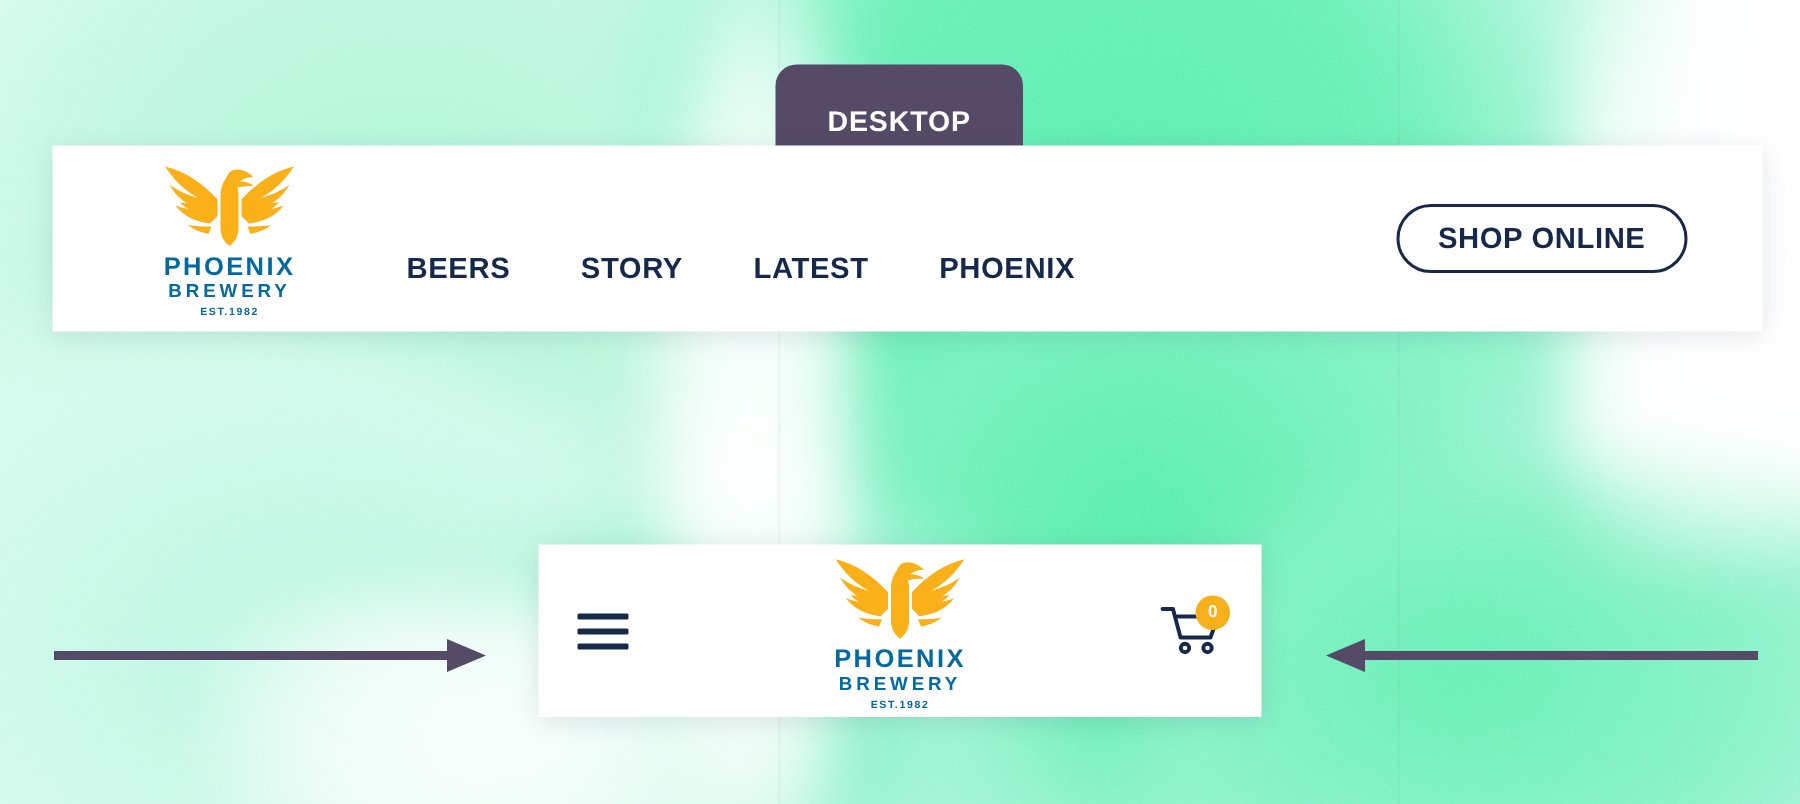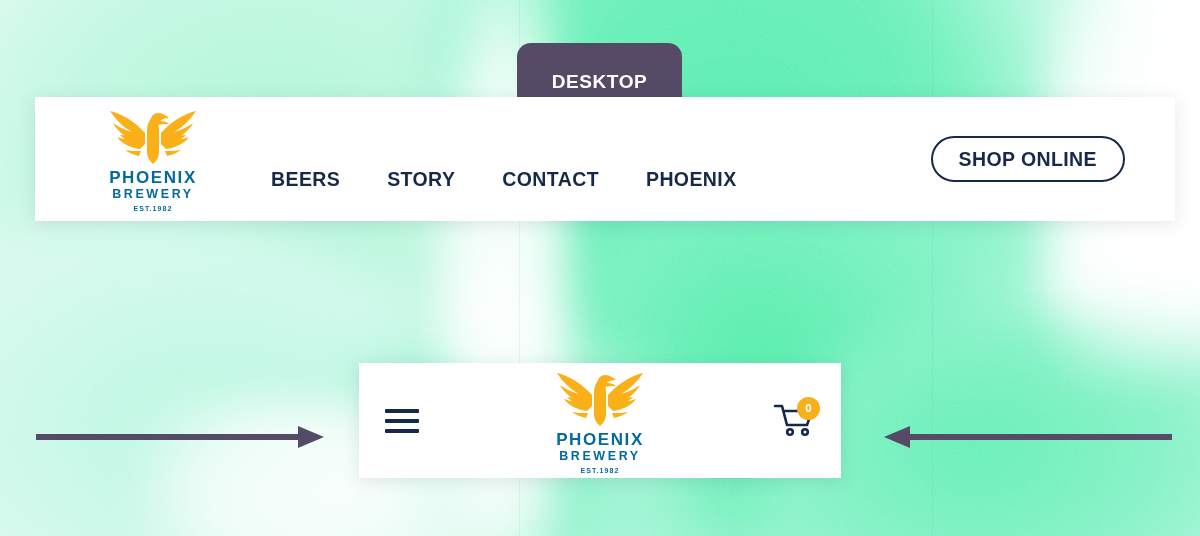--- a/index.html
+++ b/index.html
@@ -334,21 +334,21 @@
         </g>
       </svg>
       <div class="logo-word logo-name">PHOENIX</div>
       <div class="logo-word logo-sub">BREWERY</div>
       <div class="logo-word logo-est">EST.1982</div>
     </div>
 
     <nav id="desktop-nav">
       <a class="nav-link" href="#">BEERS</a>
       <a class="nav-link" href="#">STORY</a>
-      <a class="nav-link" href="#">CONTACT</a>
+      <a class="nav-link" href="#">LATEST</a>
       <a class="nav-link" href="#">PHOENIX</a>
     </nav>
 
     <div id="nav-spacer"></div>
 
     <button id="shop-online-button">SHOP ONLINE</button>
   </div>
 
 
   <div id="mobile-navbar">

